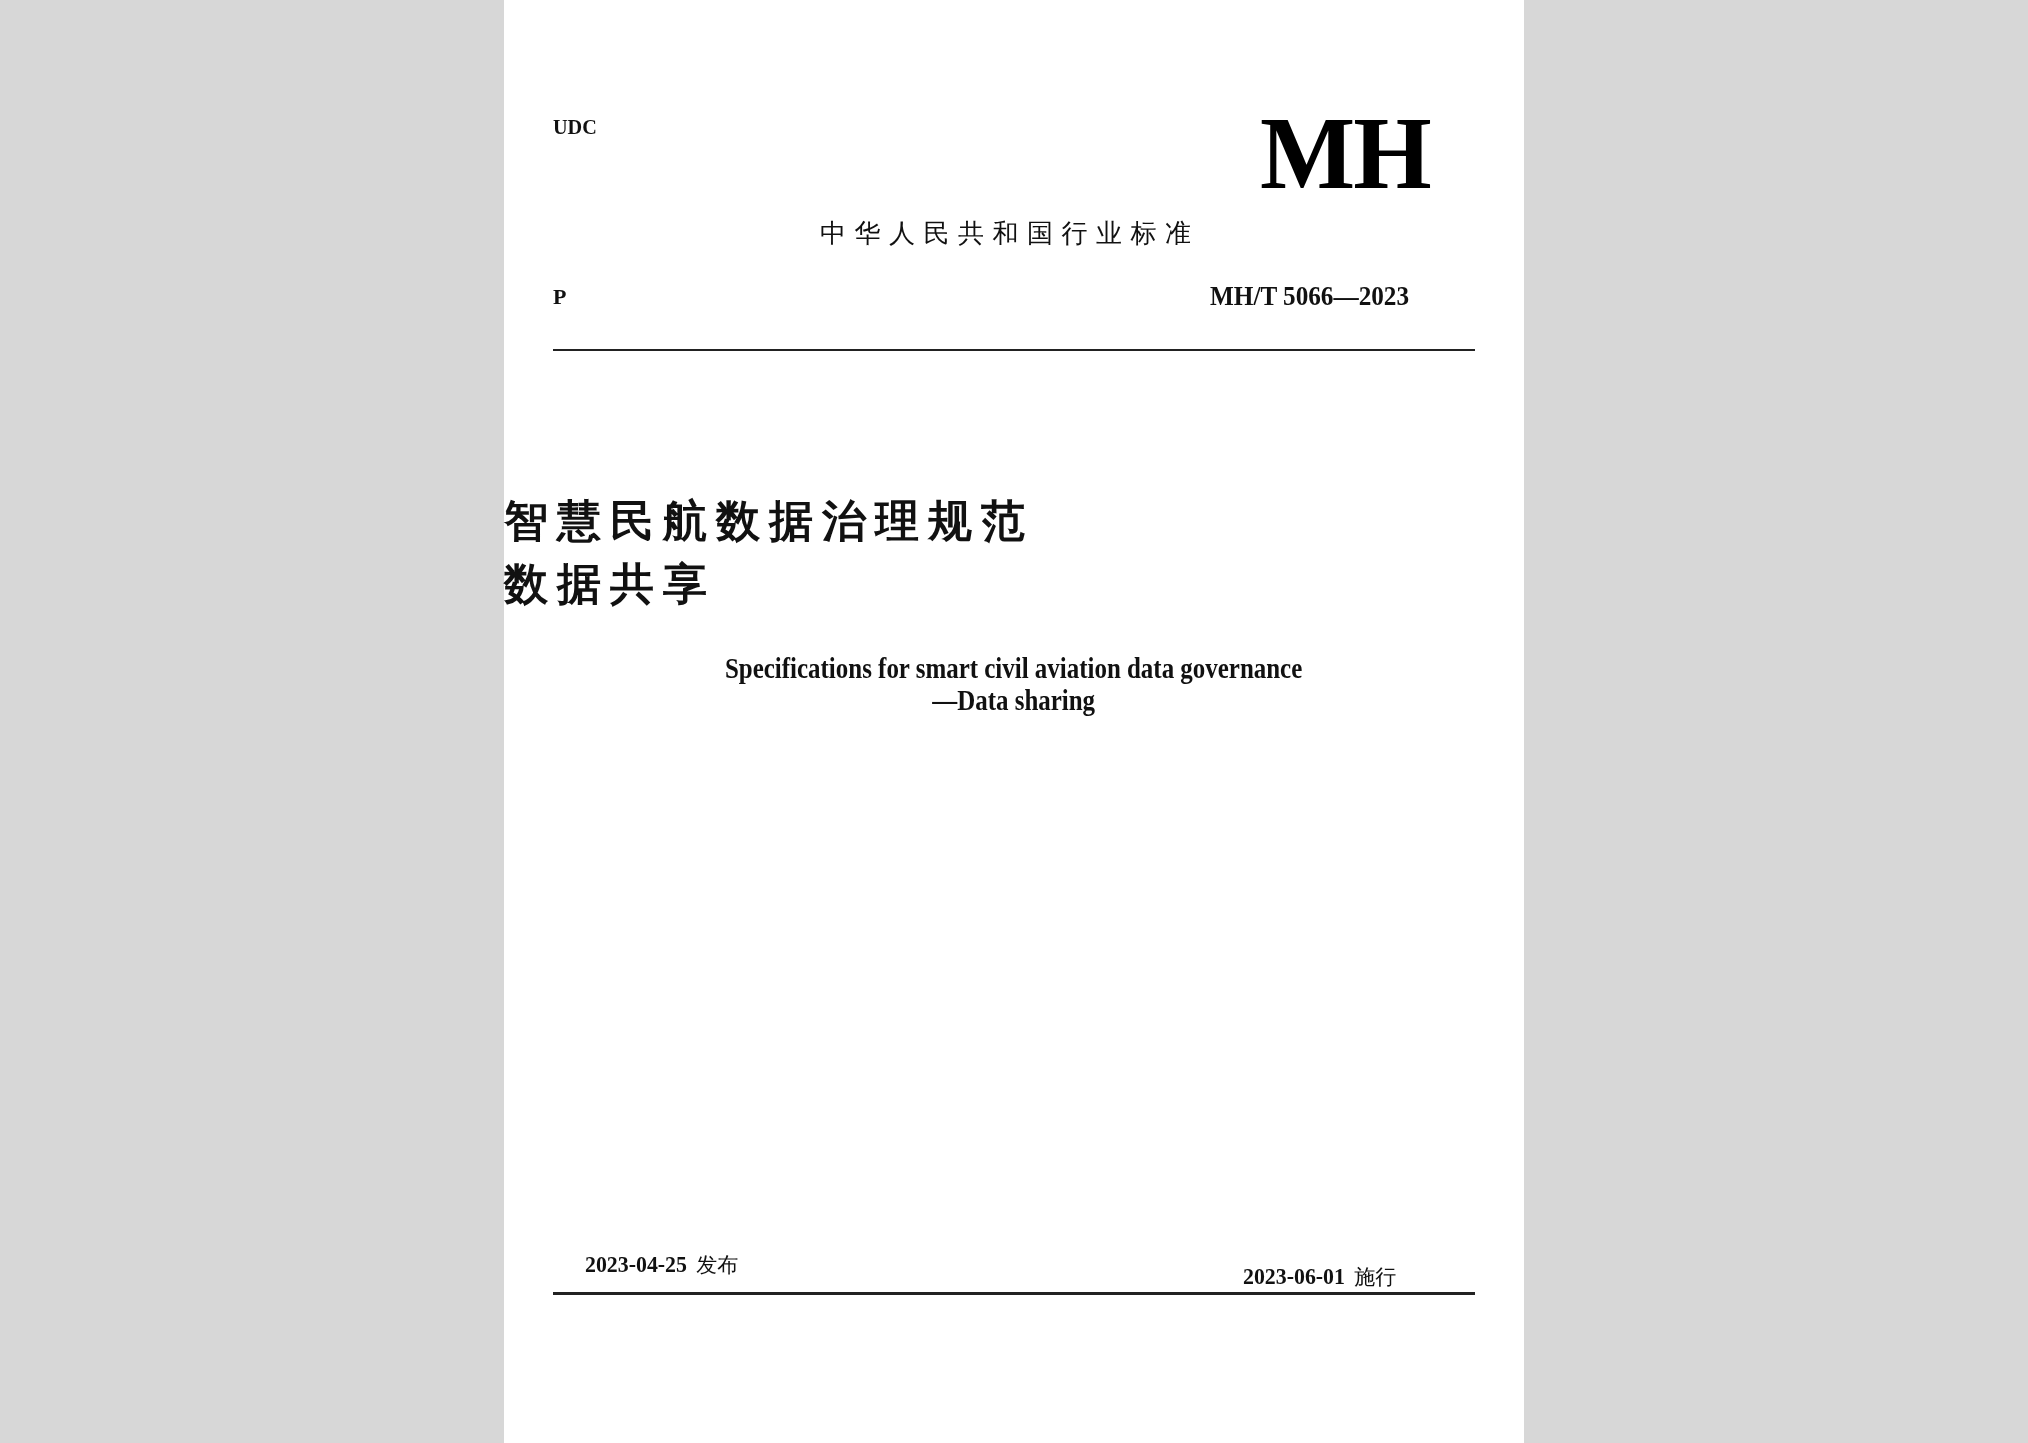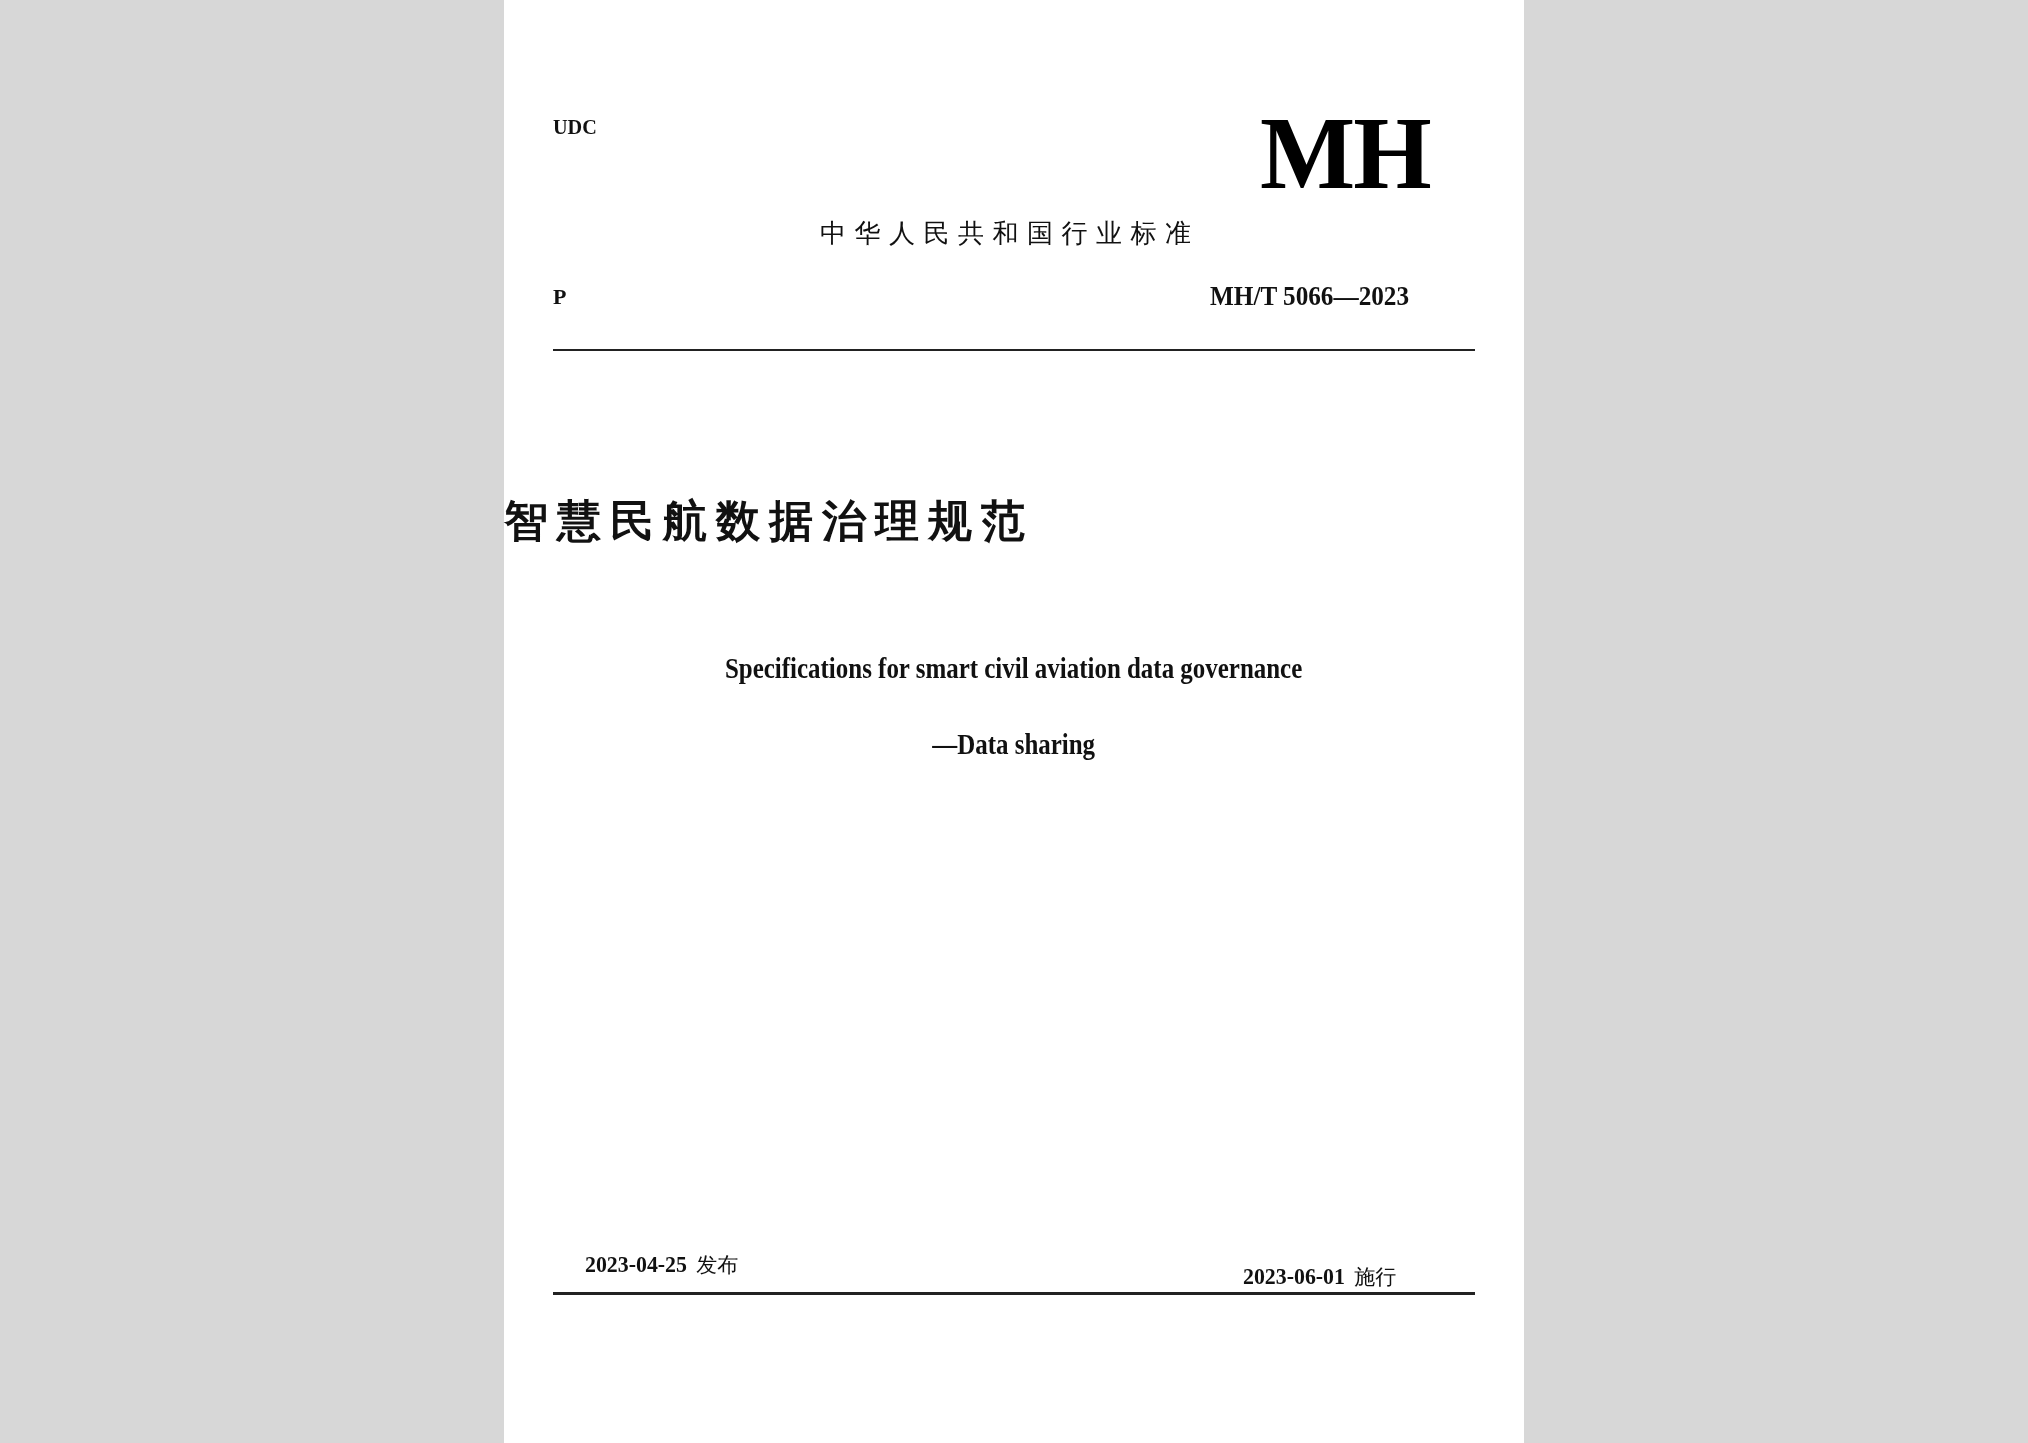--- a/index.html
+++ b/index.html
@@ -99,21 +99,21 @@
       text-align: center;
       font-size: 29px;
       line-height: 40px;
     }
     .title-en span {
       display: inline-block;
       transform: scaleX(0.86);
       transform-origin: center center;
     }
     .title-en-1 { top: 648px; }
-    .title-en-2 { top: 724px; }
+    .title-en-2 { top: 680px; }
 
     .date-row {
       font-size: 22px;
       line-height: 30px;
       top: 1250px;
     }
     .date-issue { left: 81px; }
     .date-effective { left: 739px; margin-top: 12px; }
     .date-num {
       font-family: "Liberation Serif", "DejaVu Serif", serif;
@@ -149,20 +149,21 @@
 
   <div class="abs sans std-category">中华人民共和国行业标准</div>
 
   <div class="abs serif-bold class-p">P</div>
 
   <div class="abs serif-bold std-code">MH/T 5066—2023</div>
 
   <div class="rule rule-top"></div>
 
   <div class="abs sans title-cn title-cn-1">智慧民航数据治理规范</div>
+  <div class="abs sans title-cn title-cn-2">数据共享</div>
 
   <div class="abs serif-bold title-en title-en-1">
     <span>Specifications for smart civil aviation data governance</span>
   </div>
   <div class="abs serif-bold title-en title-en-2">
     <span>—Data sharing</span>
   </div>
 
   <div class="abs date-row date-issue">
     <span class="date-num">2023-04-25</span><span class="date-label">发布</span>

